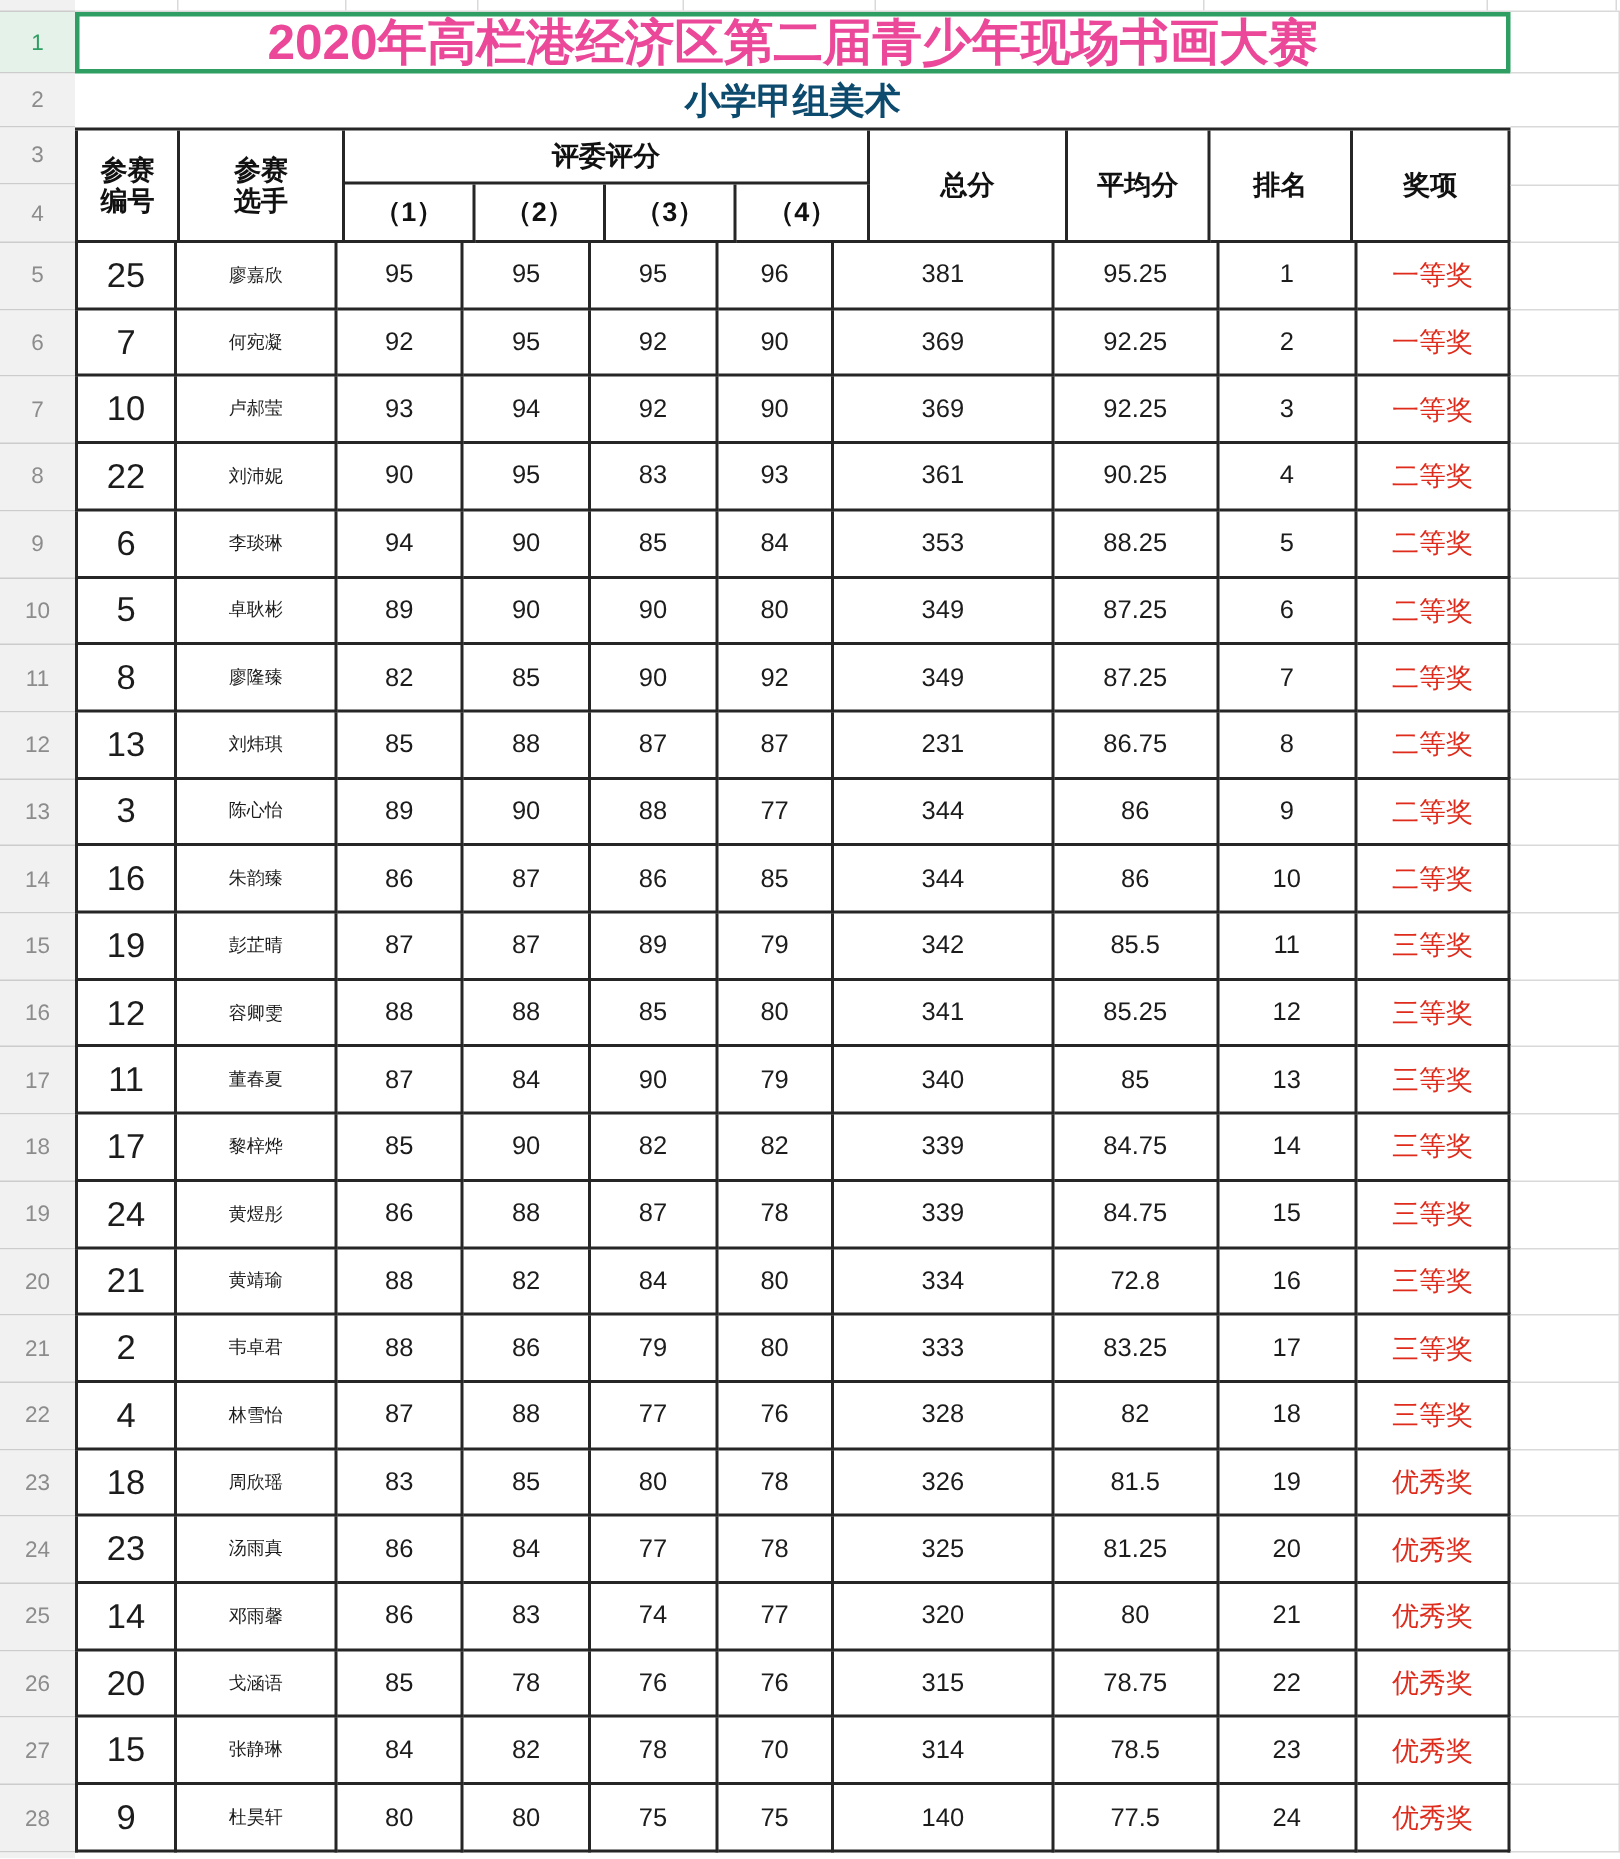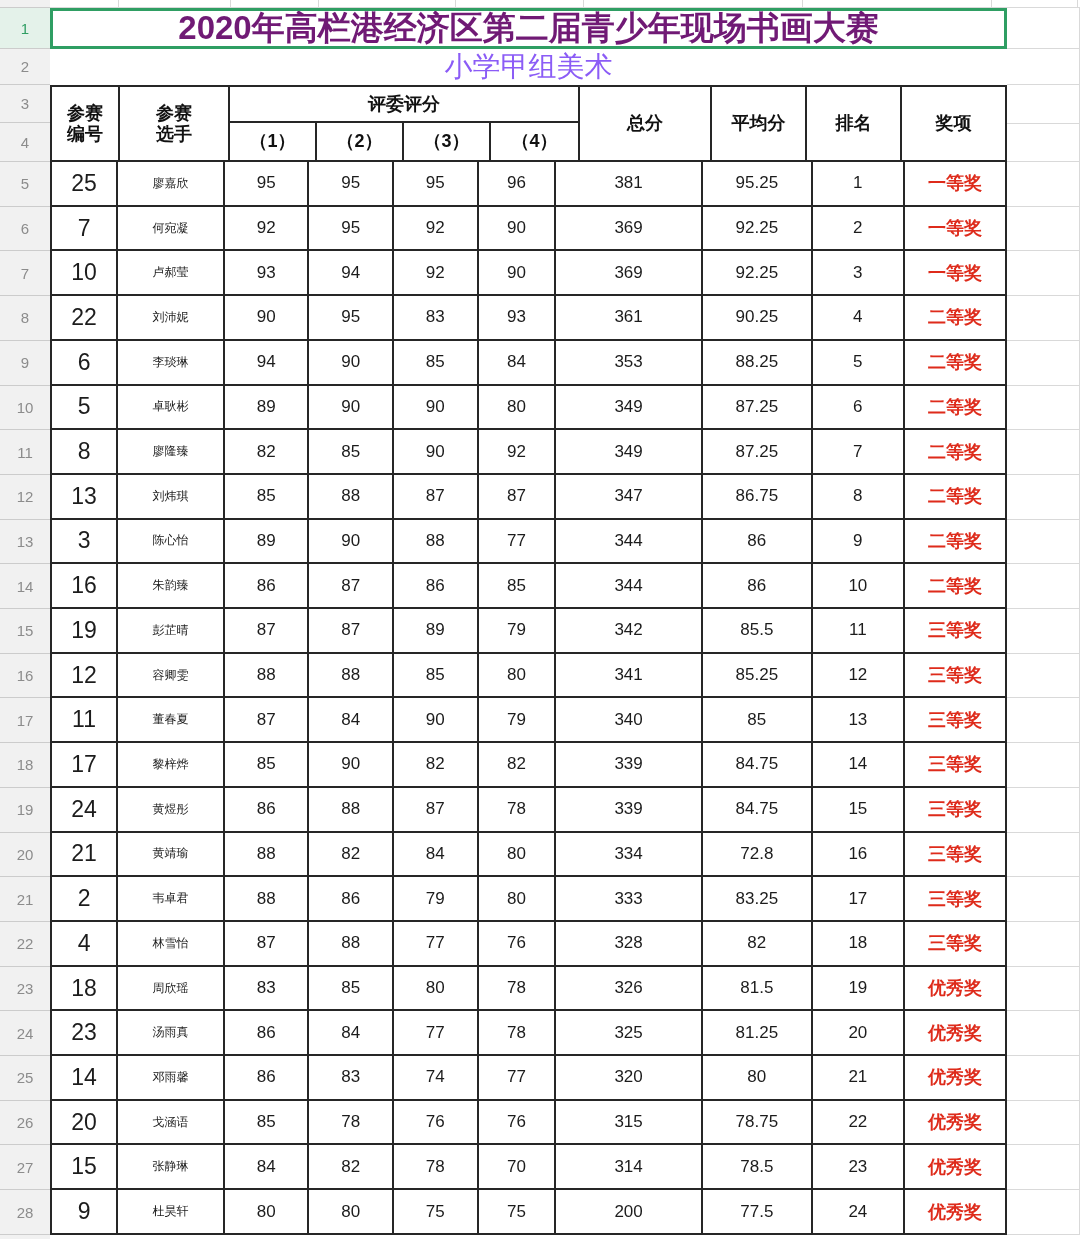--- a/index.html
+++ b/index.html
@@ -33,24 +33,24 @@
 
   
   #sliver{height:8px}
   #sliver .white{position:relative;flex:1;border-bottom:1px solid var(--lighter)}
   #sliver .tick{position:absolute;top:0;bottom:0;width:1px;background:var(--lighter)}
 
   
   #row-title{height:41px}
   .sel-rowno{background:#e4f2ea;color:var(--sel-green)}
   #title-cell{width:957px;border:3px solid var(--sel-green);background:#fff;
-              font-size:33px;font-weight:bold;color:#701a75;flex:none}
+              font-size:33px;font-weight:bold;color:#ec4899;flex:none}
   
   #row-subtitle{height:36px}
-  #subtitle-cell{width:957px;font-size:28px;font-weight:normal;color:#8b5cf6;flex:none}
+  #subtitle-cell{width:957px;font-size:24px;font-weight:bold;color:#0c4a6e;flex:none}
 
   
   #header-block{height:77px}
   .rowno-stack{display:flex;flex-direction:column;width:50px;flex:none}
   .rowno-stack .cell{width:100%}
   #htable{display:grid;border-top:2px solid var(--line);
           grid-template-columns:70px 110px 87px 87px 87px 89px 132px 95px 95px 105px;
           grid-template-rows:36px 39px;width:957px}
   #htable .hcell{display:flex;align-items:center;justify-content:center;
                  border-right:2px solid var(--line);border-bottom:2px solid var(--line);
@@ -61,21 +61,21 @@
   #hdr-judges{grid-column:3/7;grid-row:1}
   .extra-stack{display:flex;flex-direction:column;width:73px;flex:none}
   .extra-stack div{flex:1;border-bottom:1px solid var(--lighter);border-right:1px solid var(--lighter)}
 
   
   .trow{display:flex;height:44.71px}
   .trow .tcell{border-right:2px solid var(--line);border-bottom:2px solid var(--line);
                font-size:17px;color:#1c1c1c}
   .trow .c-entry{font-size:23px}
   .trow .c-name{font-size:12px}
-  .trow .c-award{font-size:18px;font-weight:bold;color:var(--award-red)}
+  .trow .c-award{font-size:18px;font-weight:normal;color:var(--award-red)}
 
   #bottom-sliver{height:4px}
   #bottom-sliver .white{flex:1}
 </style>
 </head>
 <body>
 
 <div id="stage">
 
   <div id="sliver" class="flexrow">
@@ -230,21 +230,21 @@
     <div class="cell c-extra"></div>
   </div>
       <div class="trow">
     <div class="cell c-rowno">12</div>
     <div class="cell tcell c-entry">13</div>
     <div class="cell tcell c-name">刘炜琪</div>
     <div class="cell tcell c-j">85</div>
     <div class="cell tcell c-j">88</div>
     <div class="cell tcell c-j">87</div>
     <div class="cell tcell c-j4">87</div>
-    <div class="cell tcell c-total">347</div>
+    <div class="cell tcell c-total">231</div>
     <div class="cell tcell c-avg">86.75</div>
     <div class="cell tcell c-rank">8</div>
     <div class="cell tcell c-award">二等奖</div>
     <div class="cell c-extra"></div>
   </div>
       <div class="trow">
     <div class="cell c-rowno">13</div>
     <div class="cell tcell c-entry">3</div>
     <div class="cell tcell c-name">陈心怡</div>
     <div class="cell tcell c-j">89</div>
@@ -454,21 +454,21 @@
     <div class="cell c-extra"></div>
   </div>
       <div class="trow">
     <div class="cell c-rowno">28</div>
     <div class="cell tcell c-entry">9</div>
     <div class="cell tcell c-name">杜昊轩</div>
     <div class="cell tcell c-j">80</div>
     <div class="cell tcell c-j">80</div>
     <div class="cell tcell c-j">75</div>
     <div class="cell tcell c-j4">75</div>
-    <div class="cell tcell c-total">200</div>
+    <div class="cell tcell c-total">140</div>
     <div class="cell tcell c-avg">77.5</div>
     <div class="cell tcell c-rank">24</div>
     <div class="cell tcell c-award">优秀奖</div>
     <div class="cell c-extra"></div>
   </div>
     </div>
 
   <div id="bottom-sliver" class="flexrow">
     <div class="c-rowno cell" style="border-bottom:none"></div>
     <div class="white"></div>

